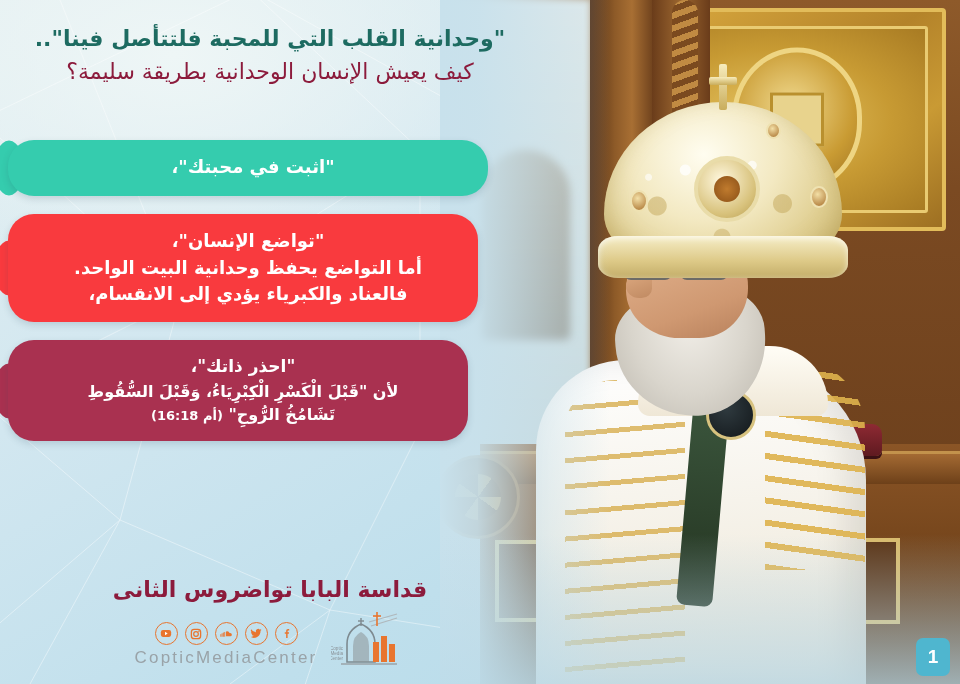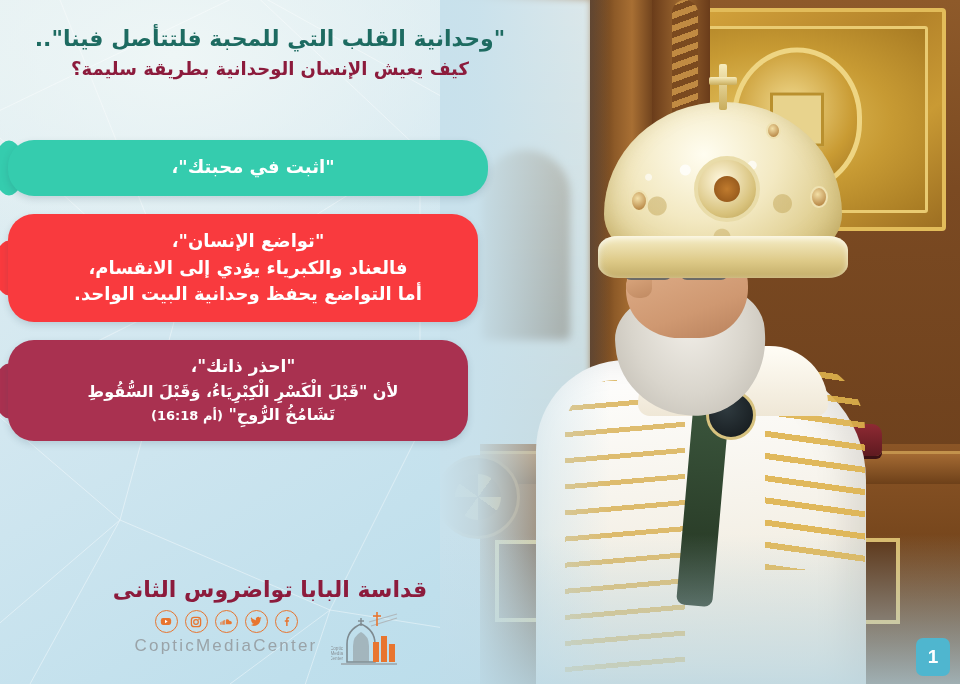--- a/index.html
+++ b/index.html
@@ -252,21 +252,21 @@
 
   .heading{
     position:absolute;left:0;top:24px;width:540px;text-align:center;
     line-height:1.32;
   }
   .h-line1{
     display:block;font-size:22px;font-weight:bold;color:#1d6b61;
     letter-spacing:0;
   }
   .h-line2{
-    display:block;font-size:18px;font-weight:bold;color:#8c1b3c;margin-top:4px;
+    display:block;font-size:22px;font-weight:normal;color:#8c1b3c;margin-top:4px;
   }
 
   .cards{position:absolute;left:0;top:140px;width:540px;}
   .card{
     position:relative;color:#ffffff;font-weight:bold;
     border-radius:26px;
     padding:14px 30px 15px 40px;
     text-align:center;line-height:1.45;
     box-shadow:0 3px 7px rgba(40,70,90,.17);
     margin-bottom:18px;
@@ -286,21 +286,21 @@
   .card3 .ln.v{font-size:16px;}
   .ref{font-size:13px;font-weight:bold;}
 
   
   .footer{position:absolute;left:0;bottom:16px;width:540px;}
   .author{
     text-align:center;font-size:22px;font-weight:bold;color:#8c1b3c;
     margin-bottom:8px;
   }
   .brandrow{
-    display:flex;align-items:flex-start;justify-content:center;gap:14px;
+    display:flex;align-items:flex-end;justify-content:center;gap:14px;
   }
   .logo{width:74px;height:58px;position:relative;flex:0 0 auto;}
   .brandcol{display:flex;flex-direction:column;align-items:center;gap:3px;}
   .socials{display:flex;gap:7px;}
   .soc{
     width:21px;height:21px;border-radius:50%;border:1.6px solid #e8752f;
     display:flex;align-items:center;justify-content:center;
     color:#e8752f;font-size:12px;font-weight:bold;line-height:1;
     font-family:"DejaVu Sans",sans-serif;
   }
@@ -421,22 +421,22 @@
     </div>
 
     <div class="cards">
 
       <div class="card card1">
         <span class="ln first">"اثبت في محبتك"،</span>
       </div>
 
       <div class="card card2">
         <span class="ln first">"تواضع الإنسان"،</span>
+        <span class="ln">أما التواضع يحفظ وحدانية البيت الواحد.</span>
         <span class="ln">فالعناد والكبرياء يؤدي إلى الانقسام،</span>
-        <span class="ln">أما التواضع يحفظ وحدانية البيت الواحد.</span>
       </div>
 
       <div class="card card3">
         <span class="ln first">"احذر ذاتك"،</span>
         <span class="ln v">لأن "قَبْلَ الْكَسْرِ الْكِبْرِيَاءُ، وَقَبْلَ السُّقُوطِ</span>
         <span class="ln v">
           <span>تَشَامُخُ الرُّوحِ"</span>
           <span class="ref">(أم 16:18)</span>
         </span>
       </div>

